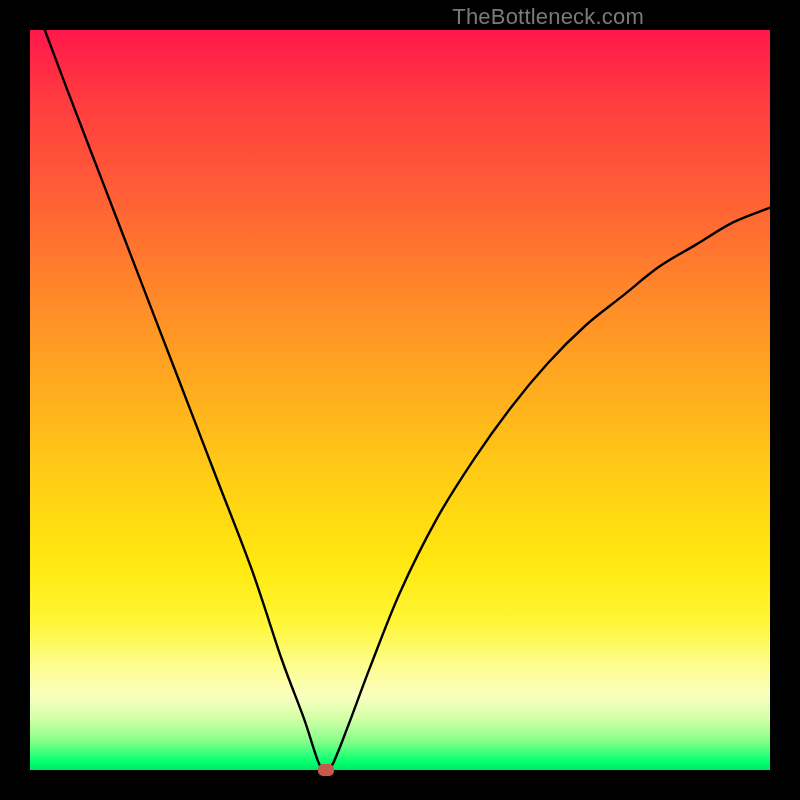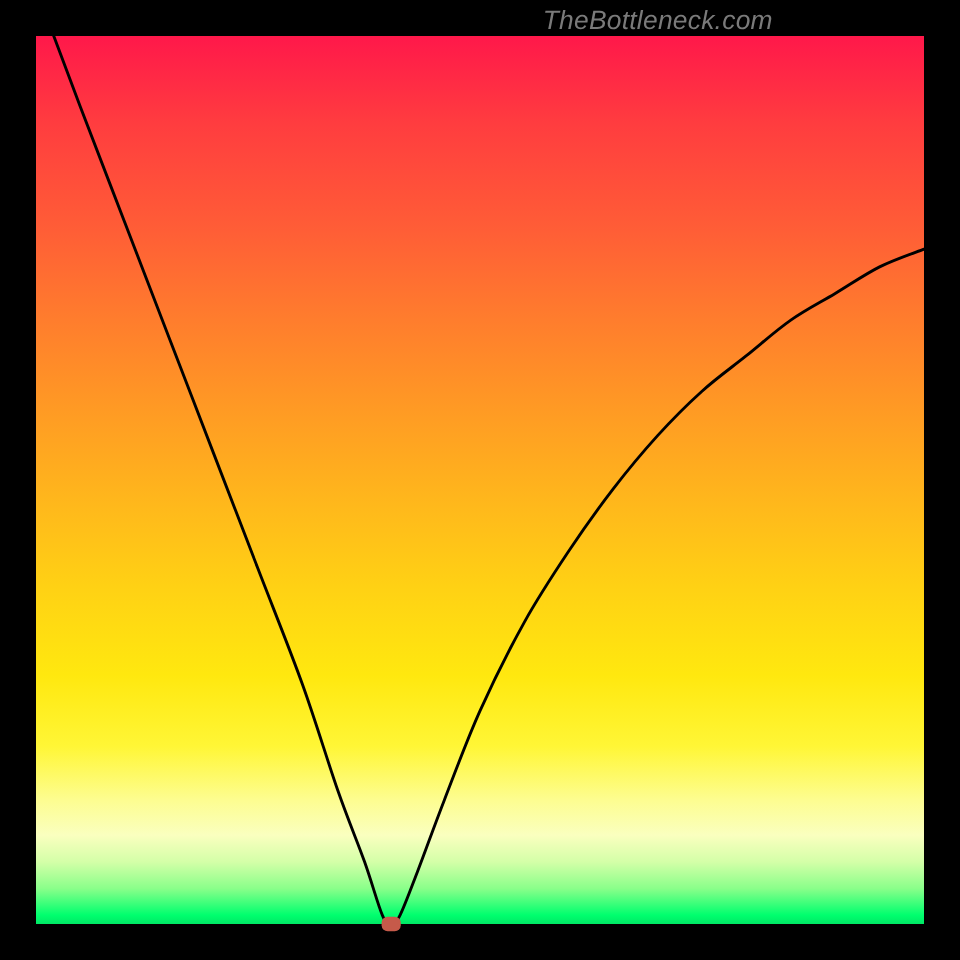--- a/index.html
+++ b/index.html
@@ -9,21 +9,20 @@
     height: 800px;
     background: #000;
     overflow: hidden;
     font-family: Arial, Helvetica, sans-serif;
   }
   .frame {
     position: relative;
     width: 656px;
     height: 800px;
     background: #000;
-    font-style: italic;
   }
   .plot {
     position: absolute;
     left: 30px;
     top: 30px;
     width: 740px;
     height: 740px;
     background: linear-gradient(
       to bottom,
       #ff184a 0%,

